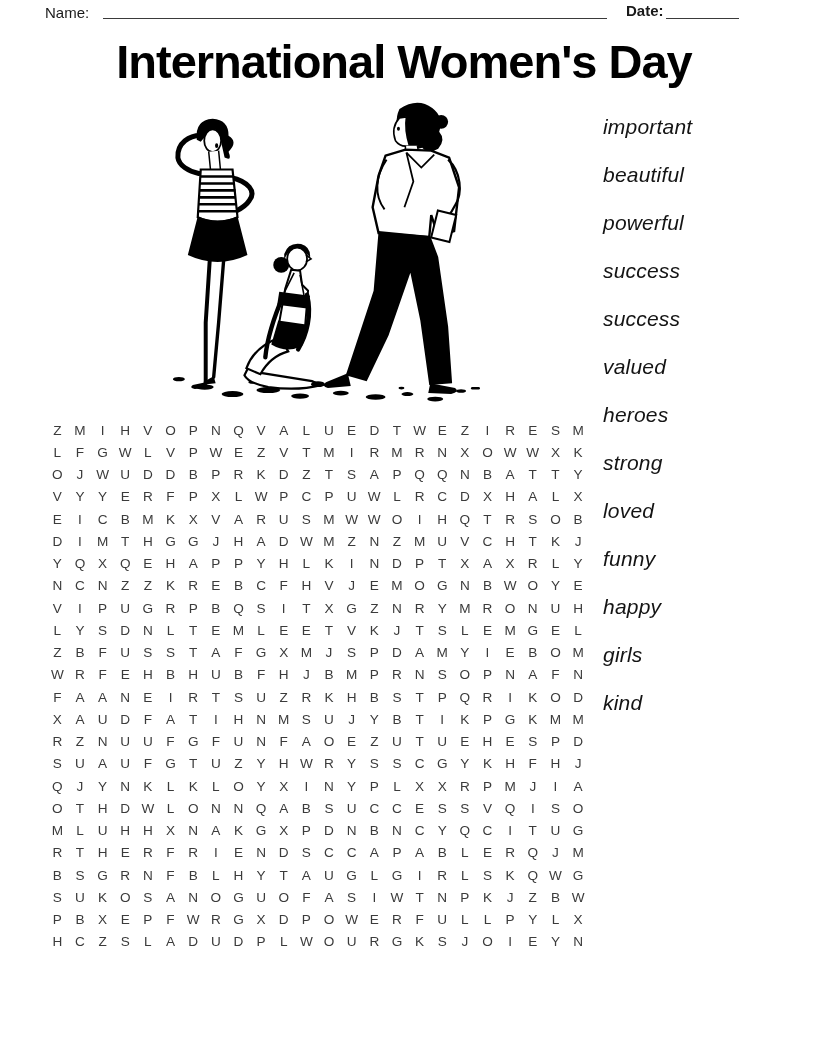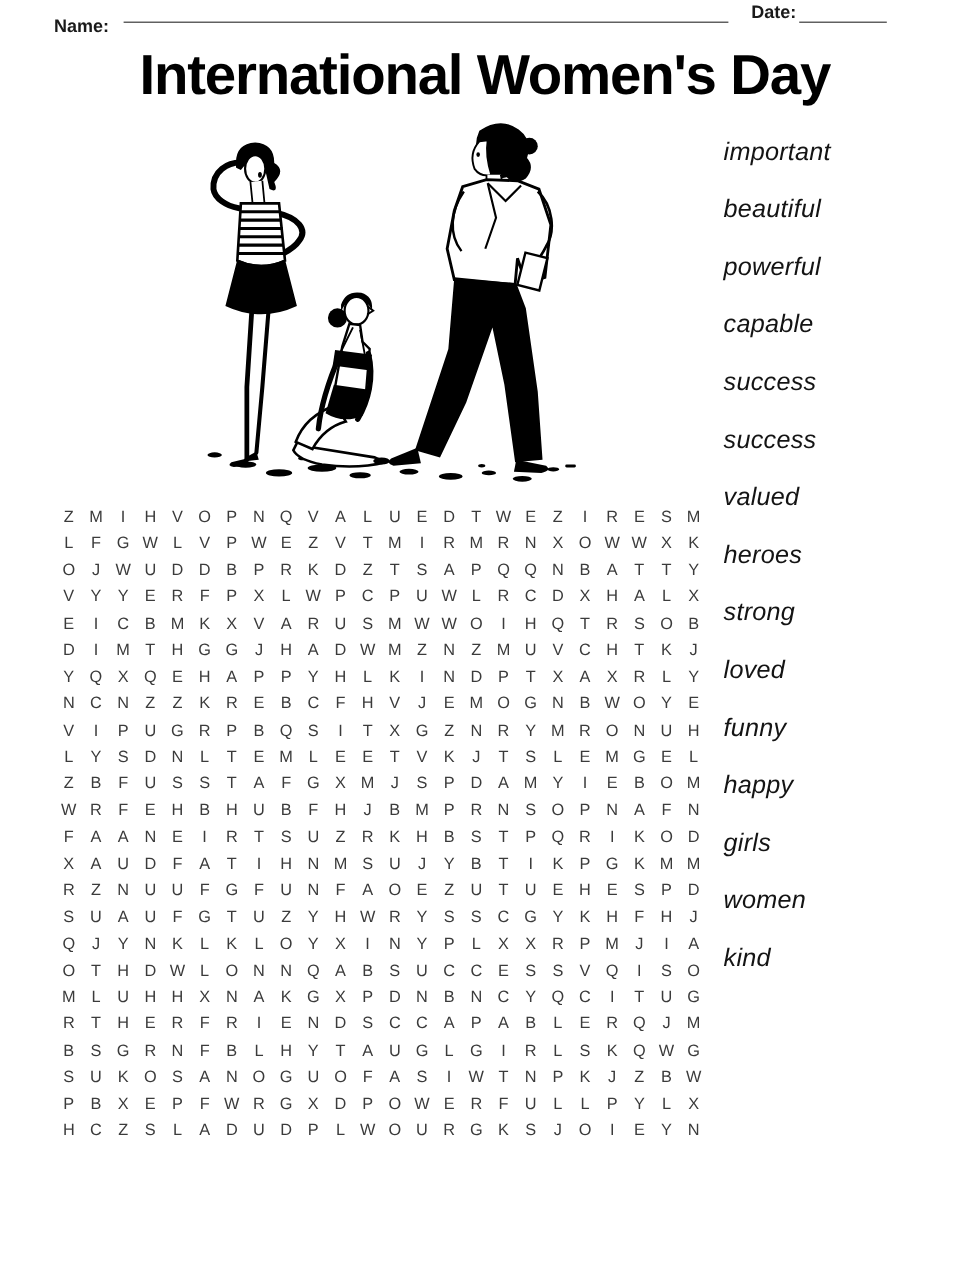--- a/index.html
+++ b/index.html
@@ -1,21 +1,21 @@
 <!DOCTYPE html>
 <html><head>
 <meta charset="utf-8">
 <style>
   * { margin: 0; padding: 0; box-sizing: border-box; }
   html, body { width: 816px; height: 1056px; background: #ffffff; overflow: hidden; }
   body { font-family: "Liberation Sans", sans-serif; color: #111; position: relative; }
 
   
   .hdr-label { position: absolute; font-size: 15px; color: #1a1a1a; }
-  #name-label { left: 45px; top: 14px; font-weight: bold; }
+  #name-label { left: 45px; top: 4px; }
   #date-label { left: 626px; top: 2px; font-weight: bold; }
   .hdr-line { position: absolute; top: 18px; border-bottom: 1.4px solid #3a3a3a; }
   #name-line { left: 103px; width: 504px; }
   #date-line { left: 666px; width: 73px; }
 
   
   #page-title {
     position: absolute; top: 34px; left: 0; width: 808px;
     text-align: center; font-size: 47px; font-weight: 700;
     letter-spacing: -1px; color: #000;
@@ -148,31 +148,29 @@
 
     <path d="M200,279 L178,288 Q173,292 180,294 L203,292 Z" fill="#000"></path>
     <path d="M283,289 L308,294 Q313,298 304,300 L281,299 Z" fill="#000"></path>
   </g>
 </svg>
 
 <div id="word-list">
     <div class="word-item">important</div>
     <div class="word-item">beautiful</div>
     <div class="word-item">powerful</div>
-    <div class="word-item">capable</div>
     <div class="word-item">success</div>
     <div class="word-item">success</div>
     <div class="word-item">valued</div>
     <div class="word-item">heroes</div>
     <div class="word-item">strong</div>
     <div class="word-item">loved</div>
     <div class="word-item">funny</div>
     <div class="word-item">happy</div>
     <div class="word-item">girls</div>
-    <div class="word-item">women</div>
     <div class="word-item">kind</div>
   </div>
 
 <div id="letter-grid">
     <span class="cell">Z</span>
     <span class="cell">M</span>
     <span class="cell">I</span>
     <span class="cell">H</span>
     <span class="cell">V</span>
     <span class="cell">O</span>

